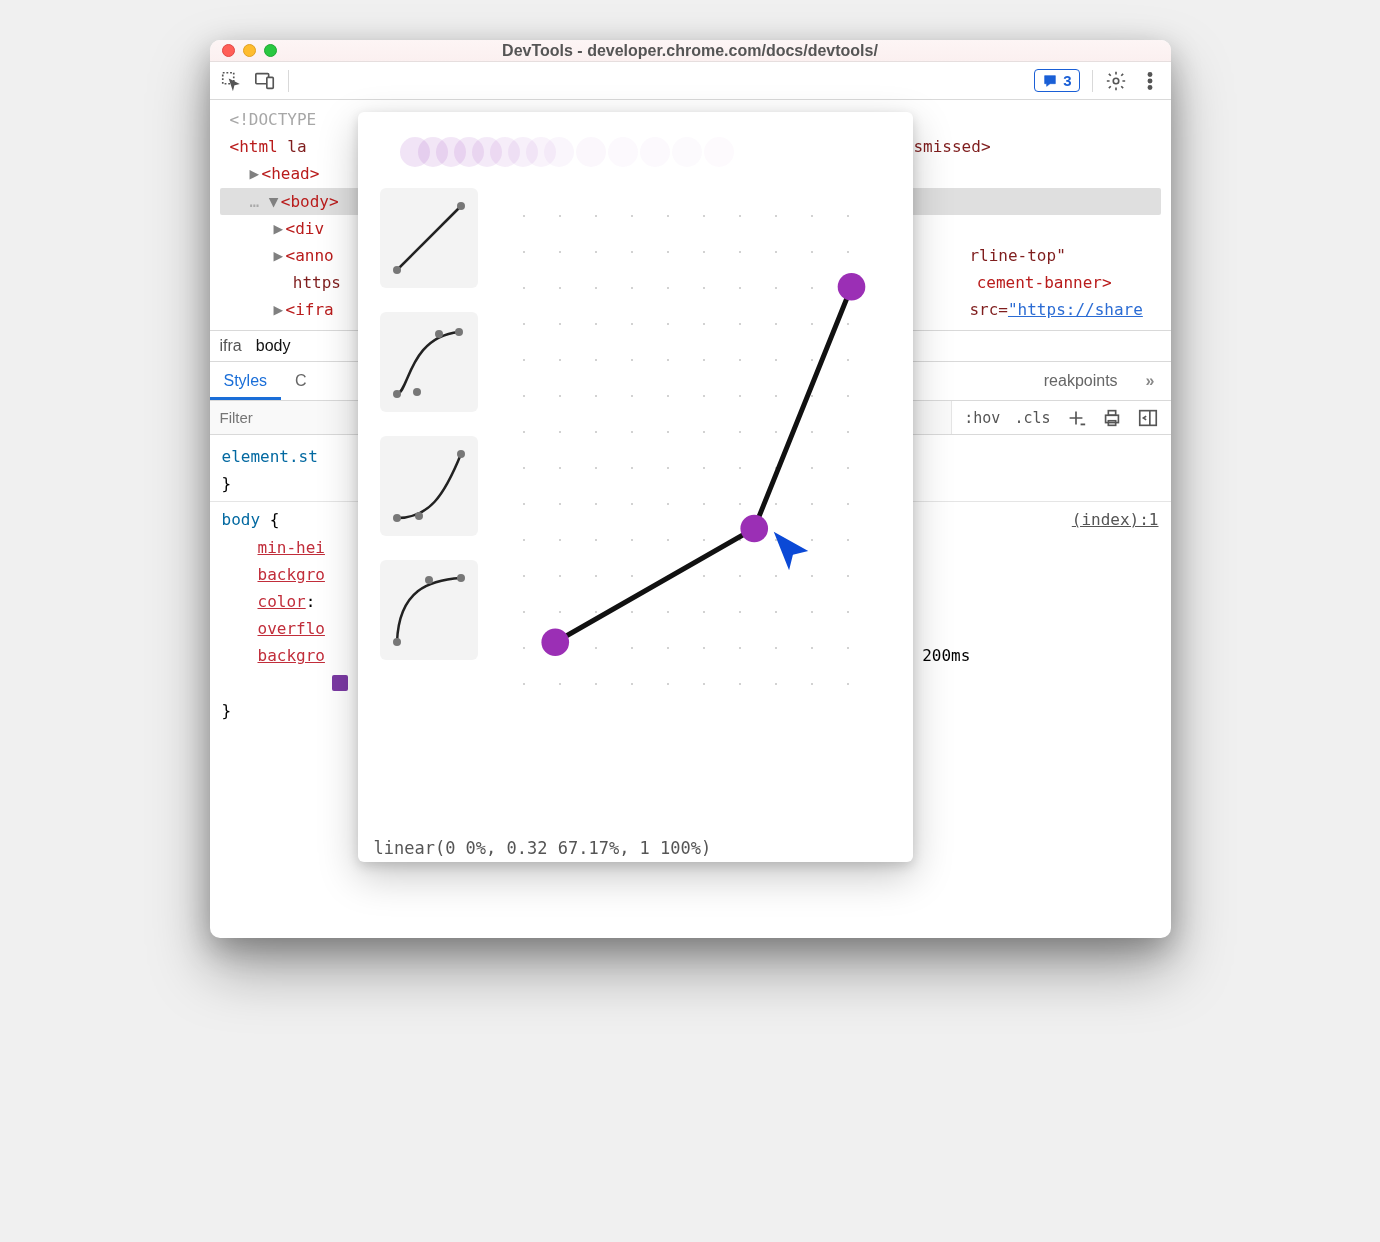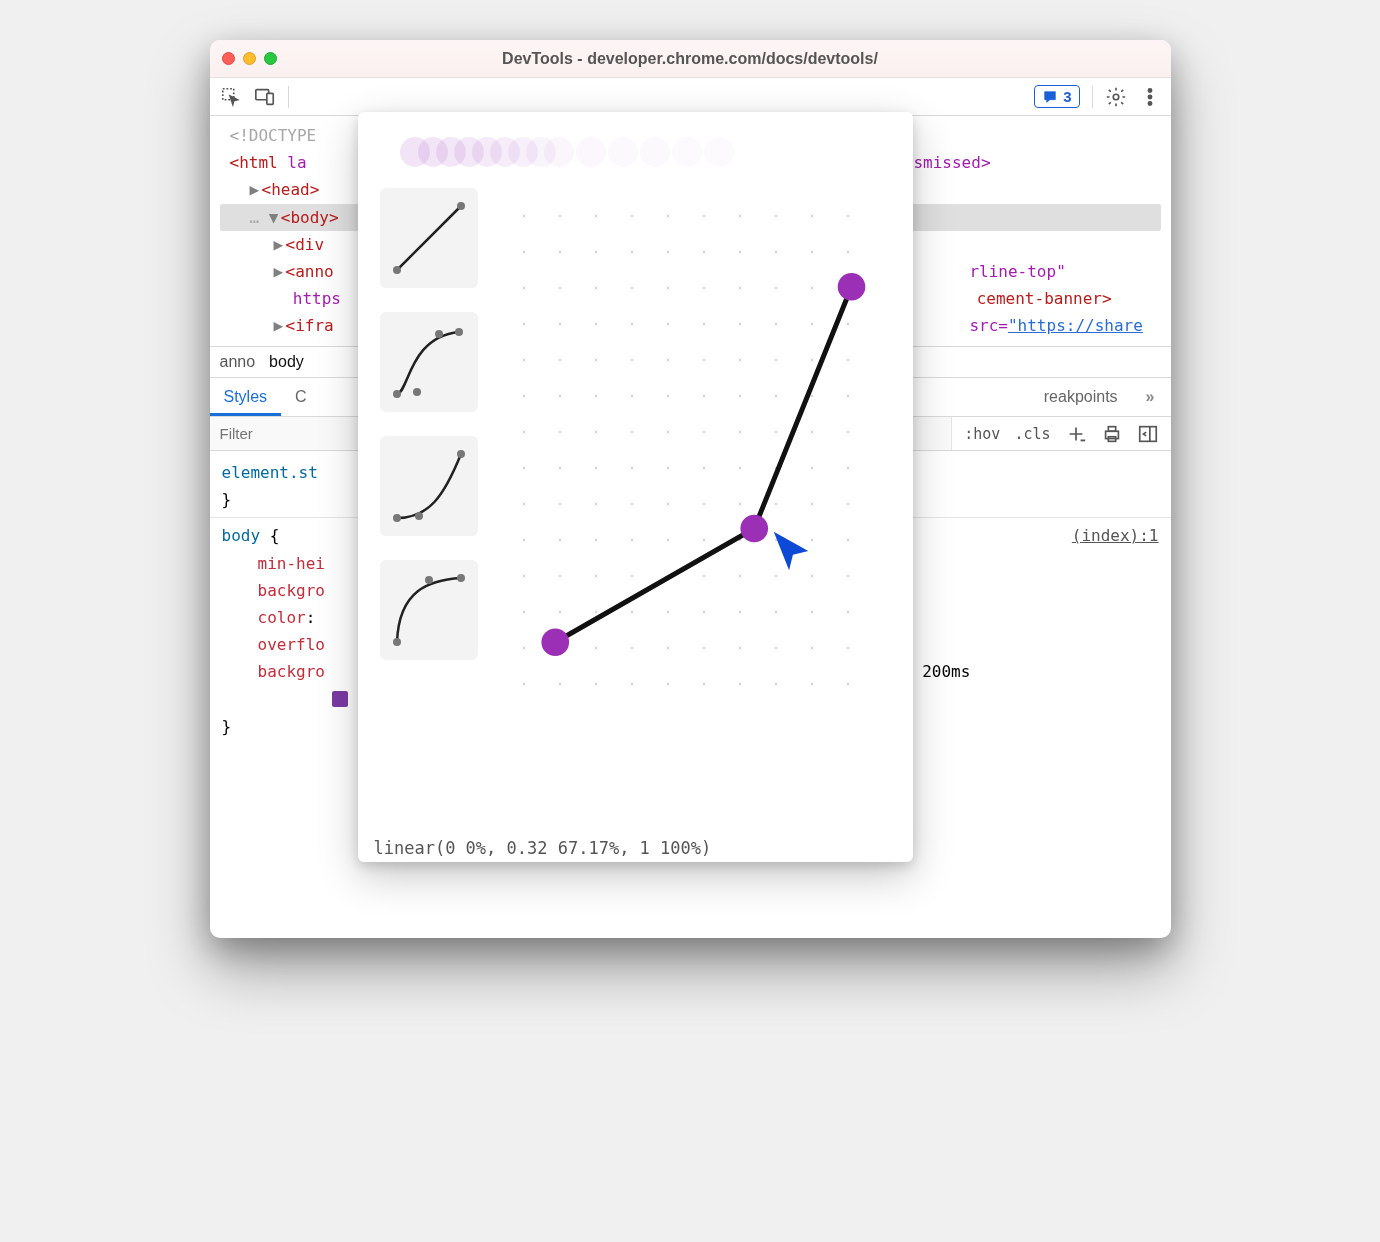--- a/index.html
+++ b/index.html
@@ -18,21 +18,21 @@
     height: 898px;
     background: #fff;
     border-radius: 10px;
     box-shadow: 0 30px 60px rgba(0,0,0,0.35), 0 10px 30px rgba(0,0,0,0.25);
     overflow: hidden;
     display: flex;
     flex-direction: column;
     position: relative;
   }
   .titlebar {
-    height: 38px;
+    height: 22px;
     background: linear-gradient(#fdf5f5, #fbf0f0);
     border-bottom: 1px solid #e6dede;
     display: flex;
     align-items: center;
     padding: 1px 12px;
     font-family: -apple-system, "Helvetica Neue", sans-serif;
     font-size: 16px;
     font-weight: 600;
     color: #555;
     position: relative;
@@ -68,21 +68,21 @@
     overflow: hidden;
     height: 230px;
     position: relative;
   }
   .el-line { white-space: nowrap; font-family: ui-monospace, "SF Mono", Menlo, monospace; }
   .indent-0 { padding-left: 10px; }
   .indent-1 { padding-left: 30px; }
   .indent-2 { padding-left: 54px; }
   .doctype { color:#a7a7a7;margin-top:28px; }
   .tok-tag { color:#b91c1c; }
-  .tok-attr { color:#a21caf; }
+  .tok-attr { color:#7f1d1d; }
   .tok-link { color:#2b6cd4; text-decoration: underline; }
   .sel-row { background:#dfdfdf; border-radius:2px; }
   .arrow { display:inline-block; width:12px; color:#808080; }
   .dots { color:#aaa; }
 
   .breadcrumb {
     border-top:1px solid #d9d9d9;
     padding: 6px 10px;
     font-family: -apple-system, sans-serif;
     font-size:16px;
@@ -122,21 +122,21 @@
   .sa-ic { width:22px; height:22px; stroke:#555; fill:none; stroke-width:1.8; }
 
   .styles-body {
     font-family: ui-monospace, "SF Mono", Menlo, monospace;
     font-size:16px;
     line-height:1.7;
     padding: 8px 12px;
   }
   .rule-source { float:right; color:#555; text-decoration:underline; }
   .selector { color:#0369a1; }
-  .prop-name { color:#c12d3a; }
+  .prop-name { color:#c12d3a;text-decoration:underline; }
   .everything-below-popover { position: relative; }
 
   
   .popover {
     position:absolute;
     left: 148px;
     top: 72px;
     width: 555px;
     height: 750px;
     background:#fff;
@@ -230,21 +230,21 @@
       <div class="el-line indent-0"><span class="tok-tag">&lt;html</span> <span class="tok-attr">la</span><span style="visibility:hidden">xxxxxxxxxxxxxxxxxxxxxxxxxxxxxxxxxxxxxxxxxxxxxxxxxxxxxxxxxxxx</span><span class="tok-attr">-dismissed&gt;</span></div>
       <div class="el-line indent-1"><span class="arrow">▶</span><span class="tok-tag">&lt;head&gt;</span></div>
       <div class="el-line indent-1 sel-row"><span class="dots">…</span> <span class="arrow">▼</span><span class="tok-tag">&lt;body&gt;</span></div>
       <div class="el-line indent-2"><span class="arrow">▶</span><span class="tok-tag">&lt;div</span></div>
       <div class="el-line indent-2"><span class="arrow">▶</span><span class="tok-tag">&lt;anno</span><span style="visibility:hidden">xxxxxxxxxxxxxxxxxxxxxxxxxxxxxxxxxxxxxxxxxxxxxxxxxxxxxxxxxxxxxxxxxx</span><span class="tok-attr">rline-top"</span></div>
       <div class="el-line indent-2">&nbsp;&nbsp;<span class="tok-attr">https</span><span style="visibility:hidden">xxxxxxxxxxxxxxxxxxxxxxxxxxxxxxxxxxxxxxxxxxxxxxxxxxxxxxxxxxxxxxxxxx</span><span class="tok-tag">cement-banner&gt;</span></div>
       <div class="el-line indent-2"><span class="arrow">▶</span><span class="tok-tag">&lt;ifra</span><span style="visibility:hidden">xxxxxxxxxxxxxxxxxxxxxxxxxxxxxxxxxxxxxxxxxxxxxxxxxxxxxxxxxxxxxxxxxx</span><span class="tok-attr">src=</span><span class="tok-link">"https://share</span></div>
     </div>
 
     <div class="breadcrumb">
-      <span>anno</span>
+      <span>ifra</span>
       <span class="bc-sel">body</span>
     </div>
 
     <div class="styles-bar">
       <div class="tab active">Styles</div>
       <div class="tab">C</div>
       <div class="spacer"></div>
       <div class="tab">reakpoints</div>
       <div class="more">»</div>
     </div>

